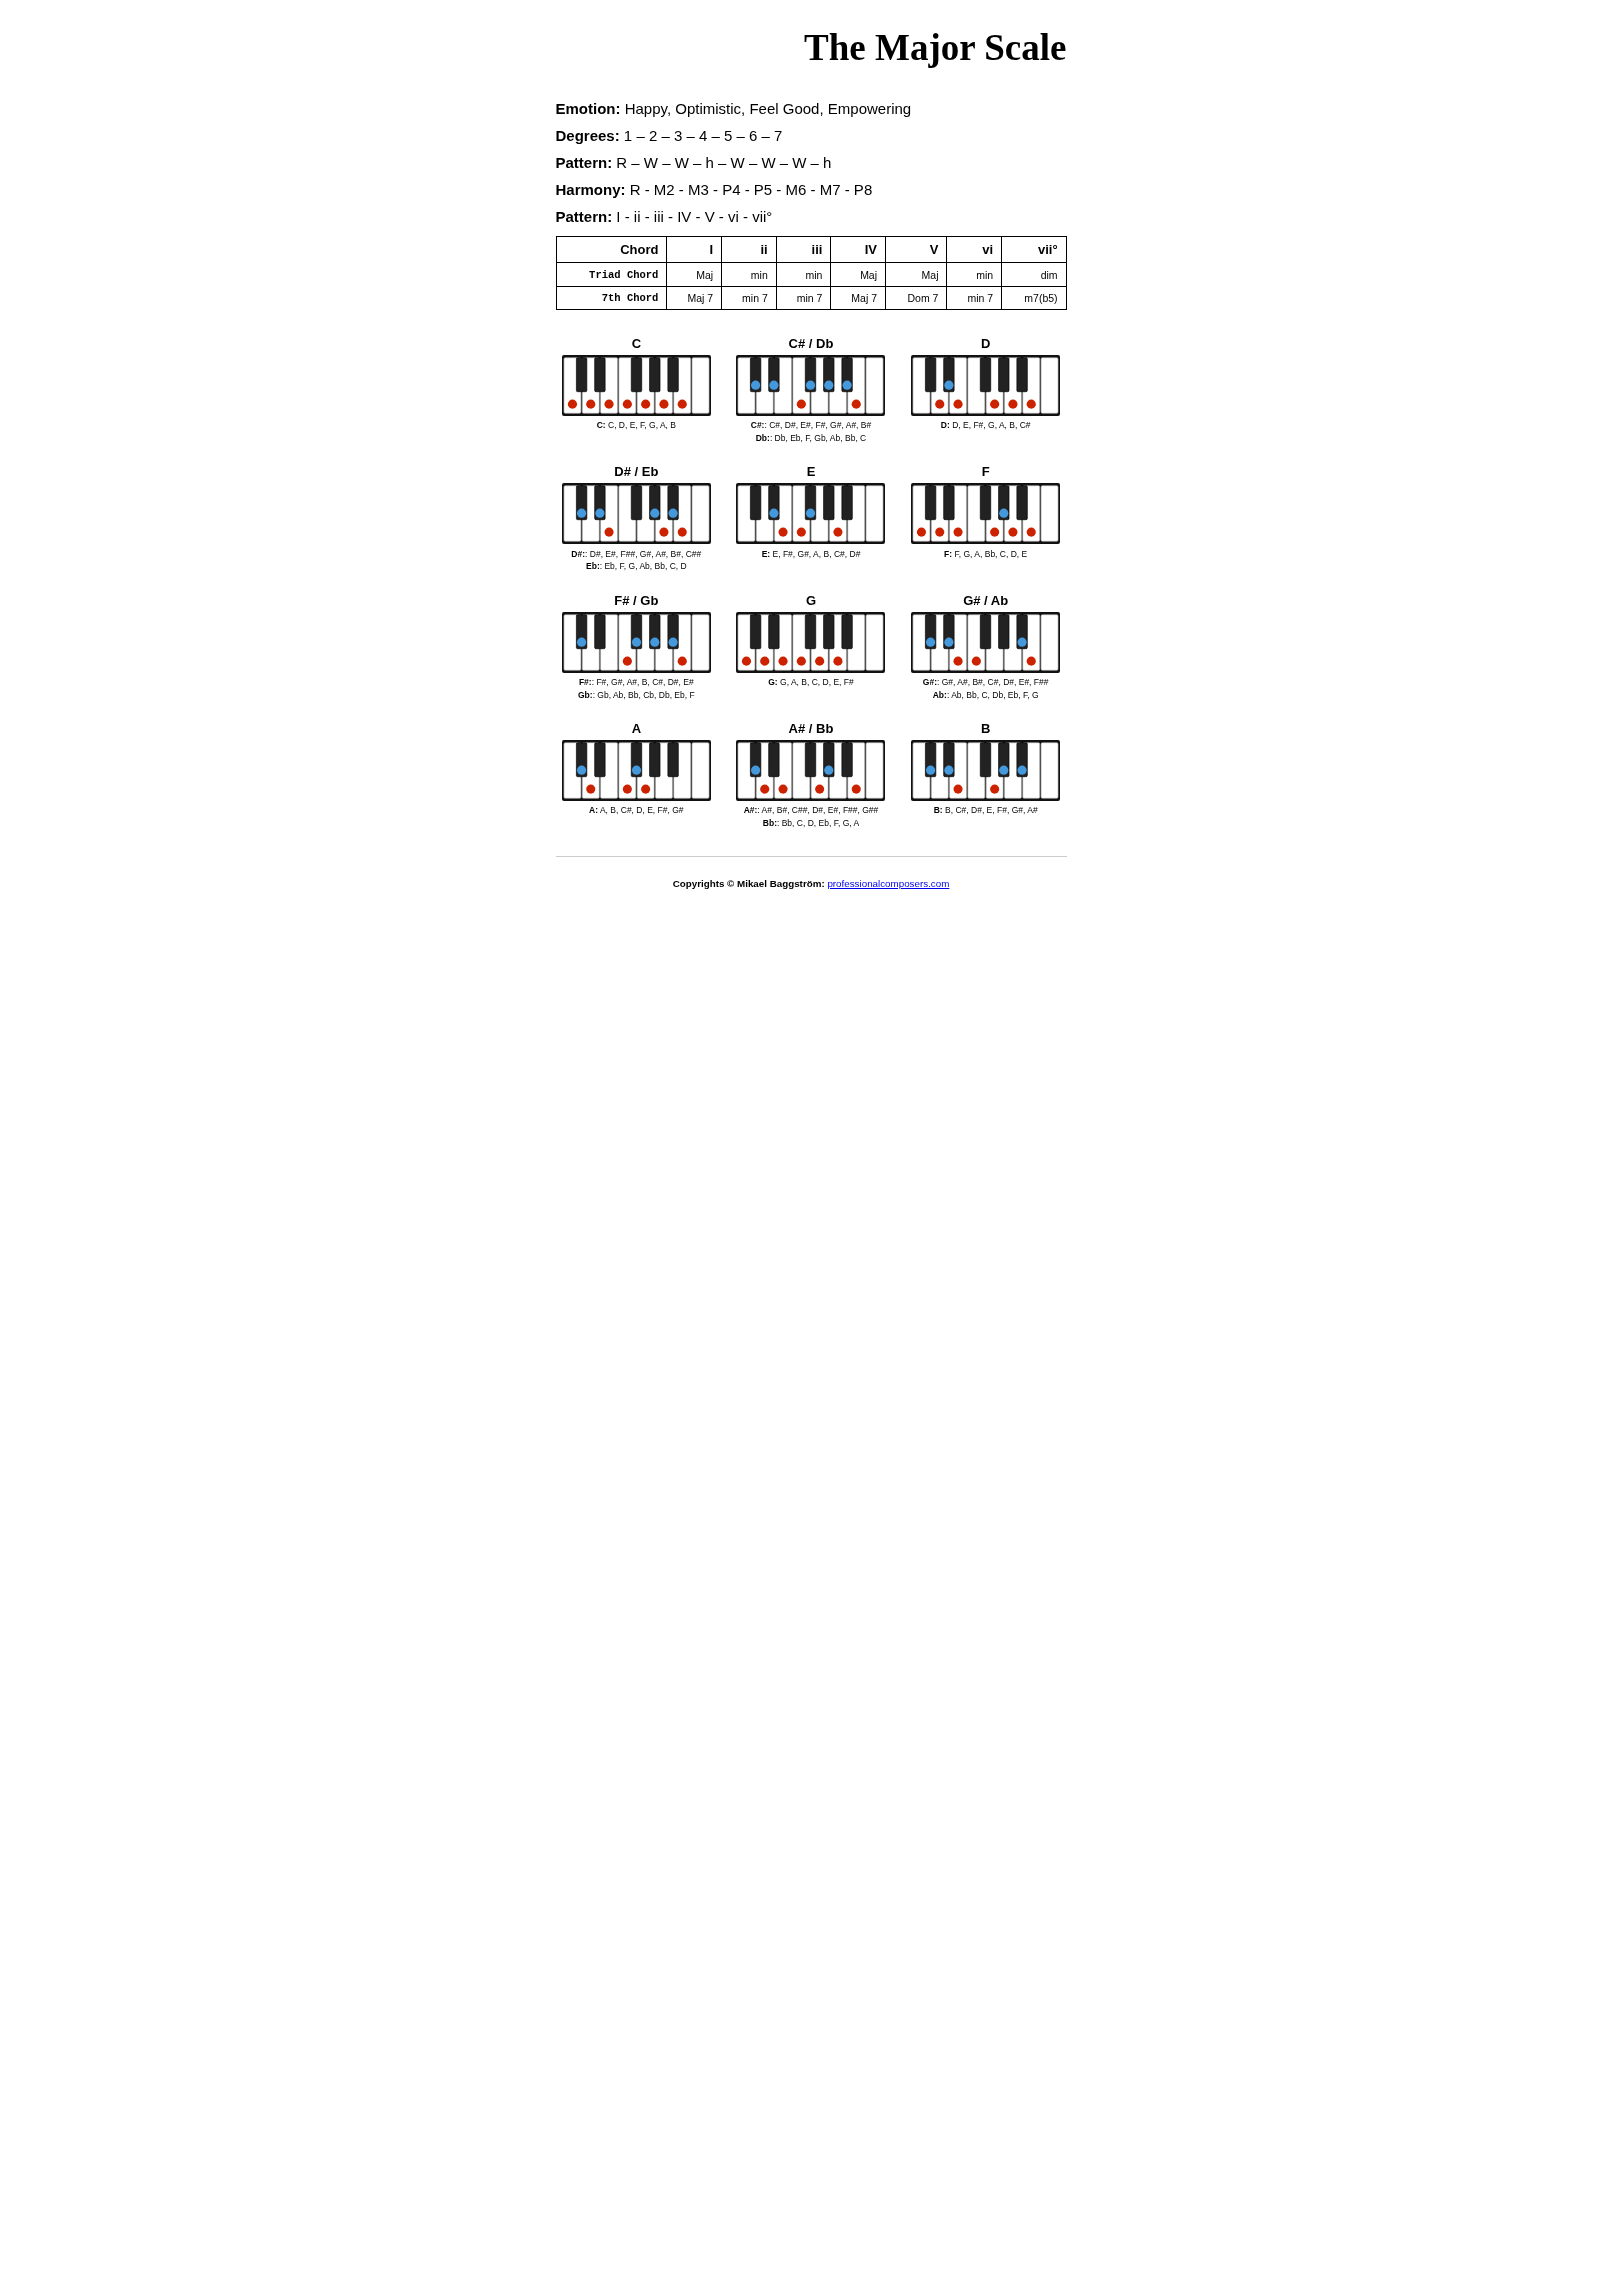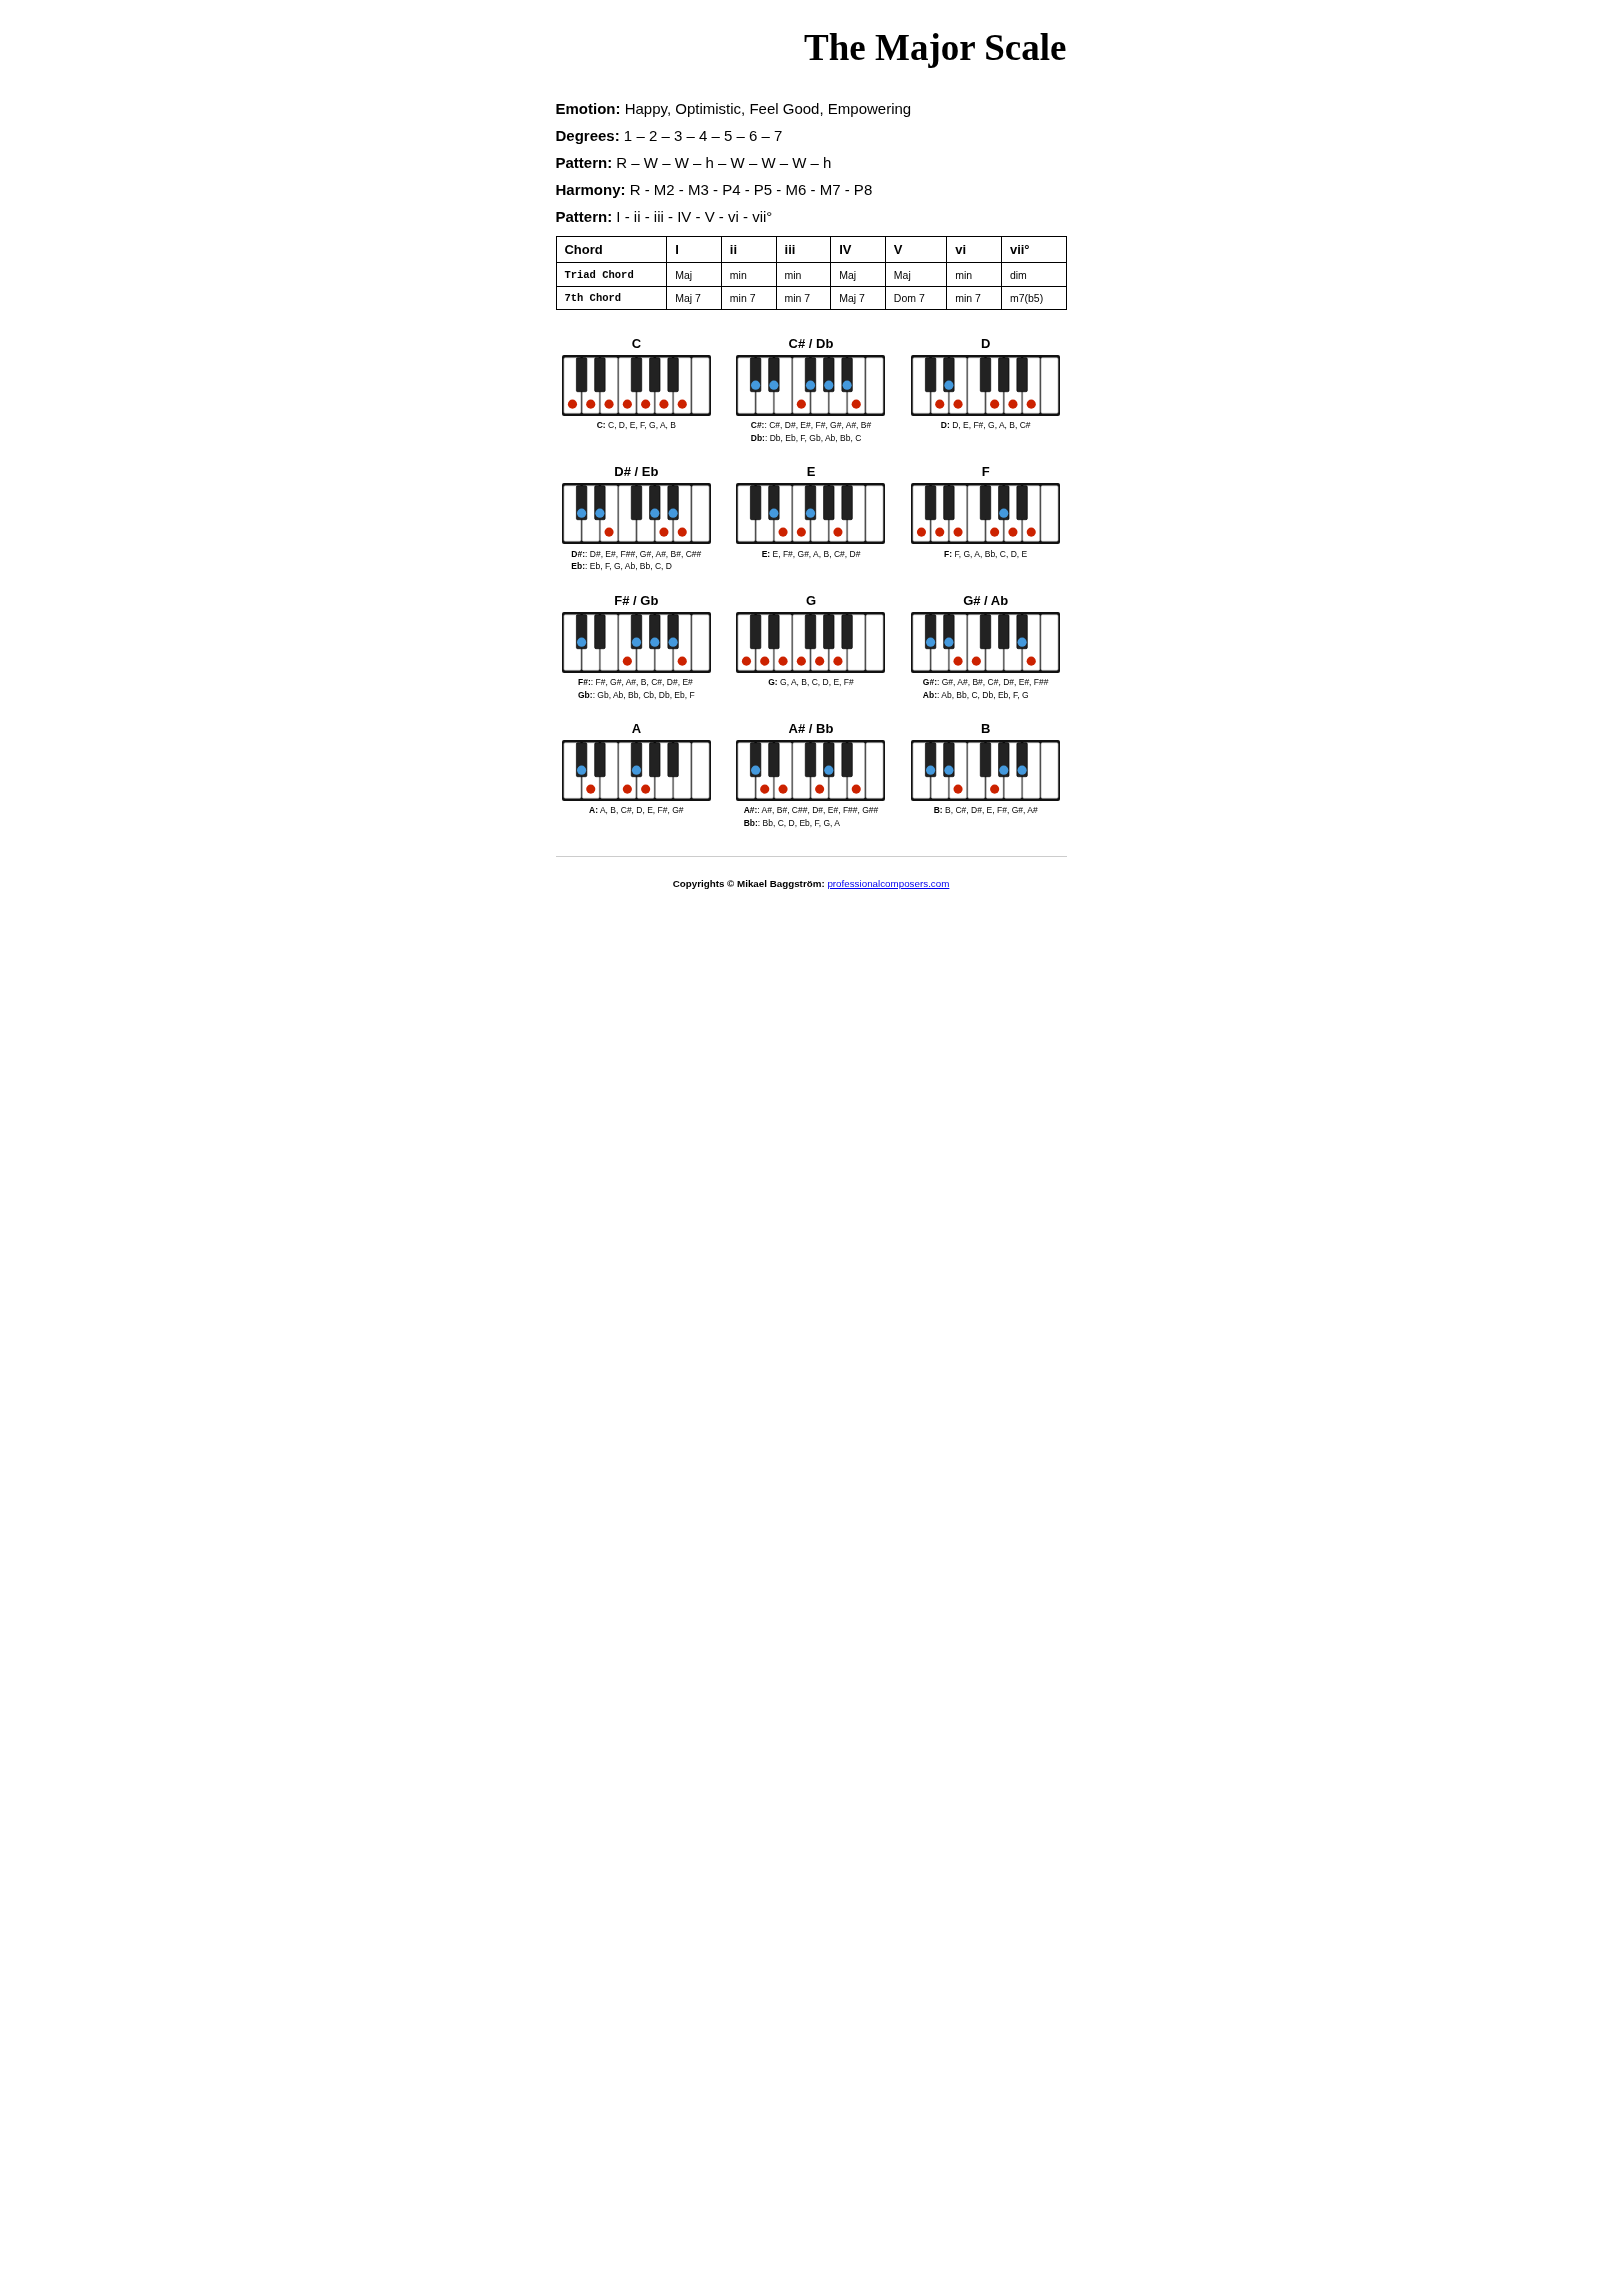--- a/index.html
+++ b/index.html
@@ -28,21 +28,21 @@
     }
     .chord-table {
       width: 100%;
       border-collapse: collapse;
       margin-bottom: 26px;
       font-size: 10.5px;
     }
     .chord-table th, .chord-table td {
       border: 1.3px solid #000;
       padding: 5.2px 7.9px;
-      text-align: left;
+      text-align: right;
       margin-left: 24px;
     }
     .chord-table th {
       font-size: 13px;
       font-weight: 900;
     }
     .chord-table td:first-child {
       font-weight: 700;
       font-family: Liberation Mono, monospace;
     }
@@ -57,21 +57,21 @@
       flex-direction: column;
       align-items: center;
     }
     .key-title {
       font-size: 13px;
       font-weight: 900;
       margin-bottom: 3.9px;
     }
     .key-label {
       font-size: 8.5px;
-      text-align: left;
+      text-align: center;
       margin-top: 3.3px;
       line-height: 1.5;
     }
     .footer {
       text-align: center;
       font-size: 9.8px;
       margin-top: 13px;
       padding-top: 21px;
       border-top: 0.7px solid #ccc;
     }

